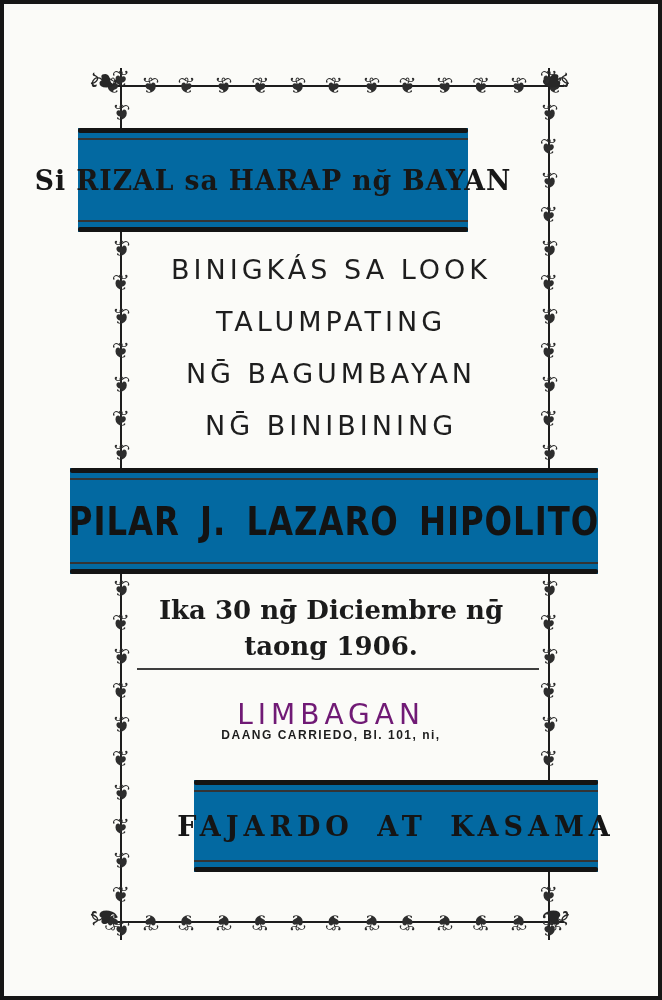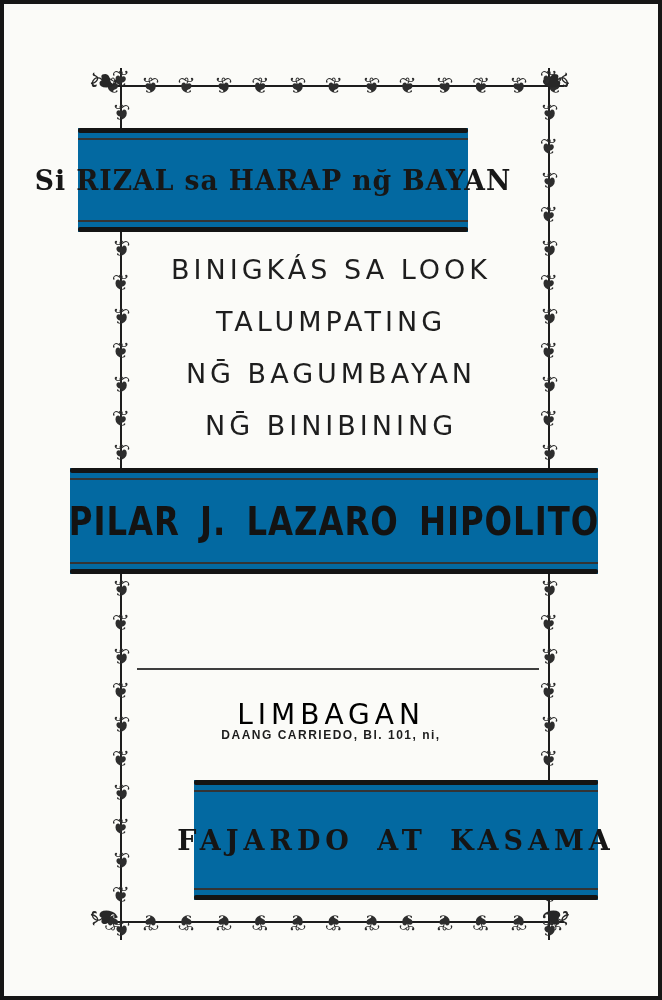--- a/index.html
+++ b/index.html
@@ -58,42 +58,42 @@
   #title-banner{left:74px;top:124px;width:390px;height:104px;}
   #title-banner .banner-text{
     font-family:"DejaVu Serif",serif;font-weight:700;font-size:28px;
     letter-spacing:1px;transform:scaleX(0.95);color:#171717;
   }
   #author-banner{left:66px;top:464px;width:528px;height:106px;}
   #author-banner .banner-text{
     font-family:"DejaVu Sans",sans-serif;font-weight:700;font-size:33px;
     letter-spacing:1px;word-spacing:8px;transform:scale(0.98,1.18);color:#131313;
   }
-  #publisher-banner{left:190px;top:776px;width:404px;height:120px;}
+  #publisher-banner{left:190px;top:776px;width:404px;height:92px;}
   #publisher-banner .banner-text{
     font-family:"DejaVu Serif",serif;font-weight:700;font-size:27px;
     letter-spacing:5px;word-spacing:9px;color:#151515;
   }
   
   .centerblock{position:absolute;left:105px;right:105px;z-index:2;text-align:center;}
   #subtitle{
     top:240px;font-family:"DejaVu Sans",sans-serif;font-size:27px;
     letter-spacing:4px;line-height:52px;color:#1e1e1e;
   }
   #date-block{
     top:588px;font-family:"DejaVu Serif",serif;font-weight:700;
     font-size:26px;line-height:36px;color:#1b1b1b;
   }
   #date-rule{
     position:absolute;left:133px;top:664px;width:402px;height:2px;
     background:#3e3e3e;z-index:2;
   }
   #press-name{
     top:694px;font-family:"DejaVu Sans",sans-serif;font-size:28px;
-    letter-spacing:5px;color:#000000;
+    letter-spacing:5px;color:#701a75;
   }
   #press-address{
     top:724px;font-family:Liberation Sans, sans-serif;font-weight:700;
     font-size:12px;letter-spacing:1.5px;color:#1d1d1d;
   }
 </style>
 </head>
 <body>
 
 <div id="scan">
@@ -205,20 +205,24 @@
   </div>
 
   <div class="banner" id="author-banner">
     <div class="rule-thick"></div>
     <div class="rule-thin topgap"></div>
     <div class="banner-text">PILAR J. LAZARO HIPOLITO</div>
     <div class="rule-thin botgap"></div>
     <div class="rule-thick"></div>
   </div>
 
+  <div class="centerblock" id="date-block">
+    <div>Ika 30 nḡ Diciembre nḡ</div>
+    <div>taong 1906.</div>
+  </div>
   <div id="date-rule"></div>
 
   <div class="centerblock" id="press-name">LIMBAGAN</div>
   <div class="centerblock" id="press-address">DAANG CARRIEDO, Bl. 101, ni,</div>
 
   <div class="banner" id="publisher-banner">
     <div class="rule-thick"></div>
     <div class="rule-thin topgap"></div>
     <div class="banner-text">FAJARDO AT KASAMA</div>
     <div class="rule-thin botgap"></div>

